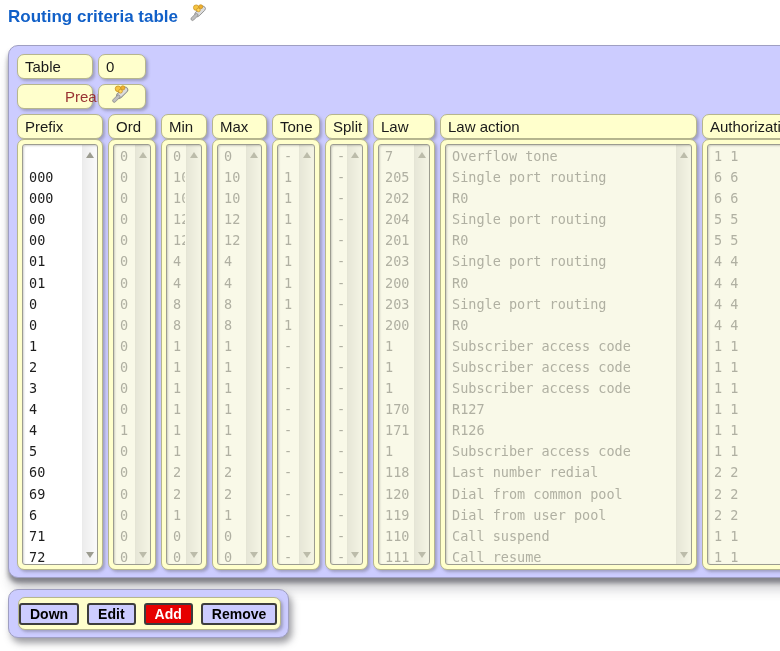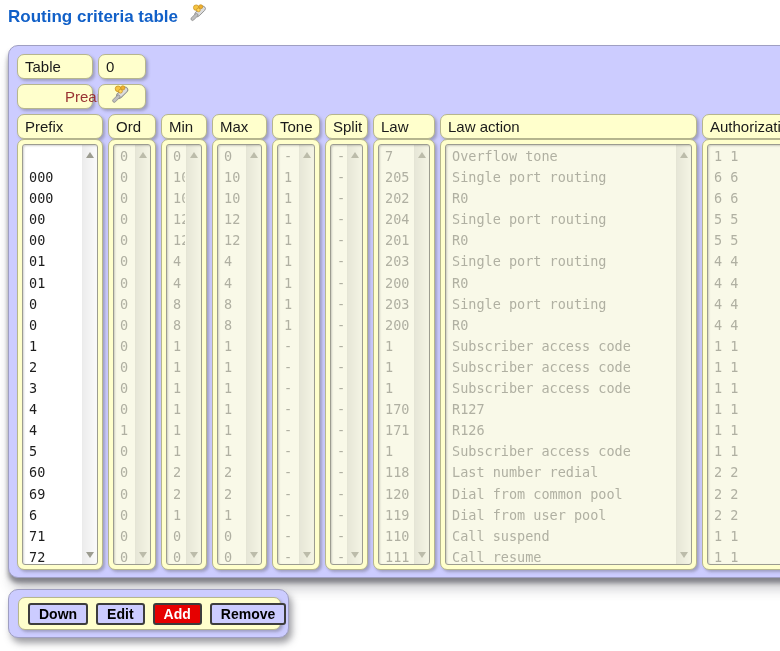--- a/index.html
+++ b/index.html
@@ -78,21 +78,21 @@
   .listbox.disabled .tri-up{border-bottom-color:#bcbcaa;}
   .listbox.disabled .tri-down{border-top-color:#bcbcaa;}
   
   .button-panel{
     position:absolute;left:8px;top:589px;width:281px;height:49px;
     background:var(--panel-bg);
     border:1px solid #9f9fc2;border-radius:10px;
     padding:7px 0 0 9px;
     box-shadow:3px 5px 7px rgba(60,60,70,.5);
   }
-  .buttons-inner{width:263px;height:33px;display:flex;align-items:center;gap:8px;padding-left:9px;border-radius:7px;}
+  .buttons-inner{width:263px;height:33px;display:flex;align-items:center;gap:8px;border-radius:7px;}
   .btn{
     height:22px;padding:0 9px;display:flex;align-items:center;justify-content:center;
     background:var(--panel-bg);border:2px solid #3d3d3d;border-radius:3px;
     font-size:14px;font-weight:bold;color:#000;cursor:pointer;
     font-family:"Liberation Sans",sans-serif;
   }
   .btn-add{background:var(--add-red);color:#ffffff;}
   .tool-icon{display:inline-block;}
 </style>
 </head>

